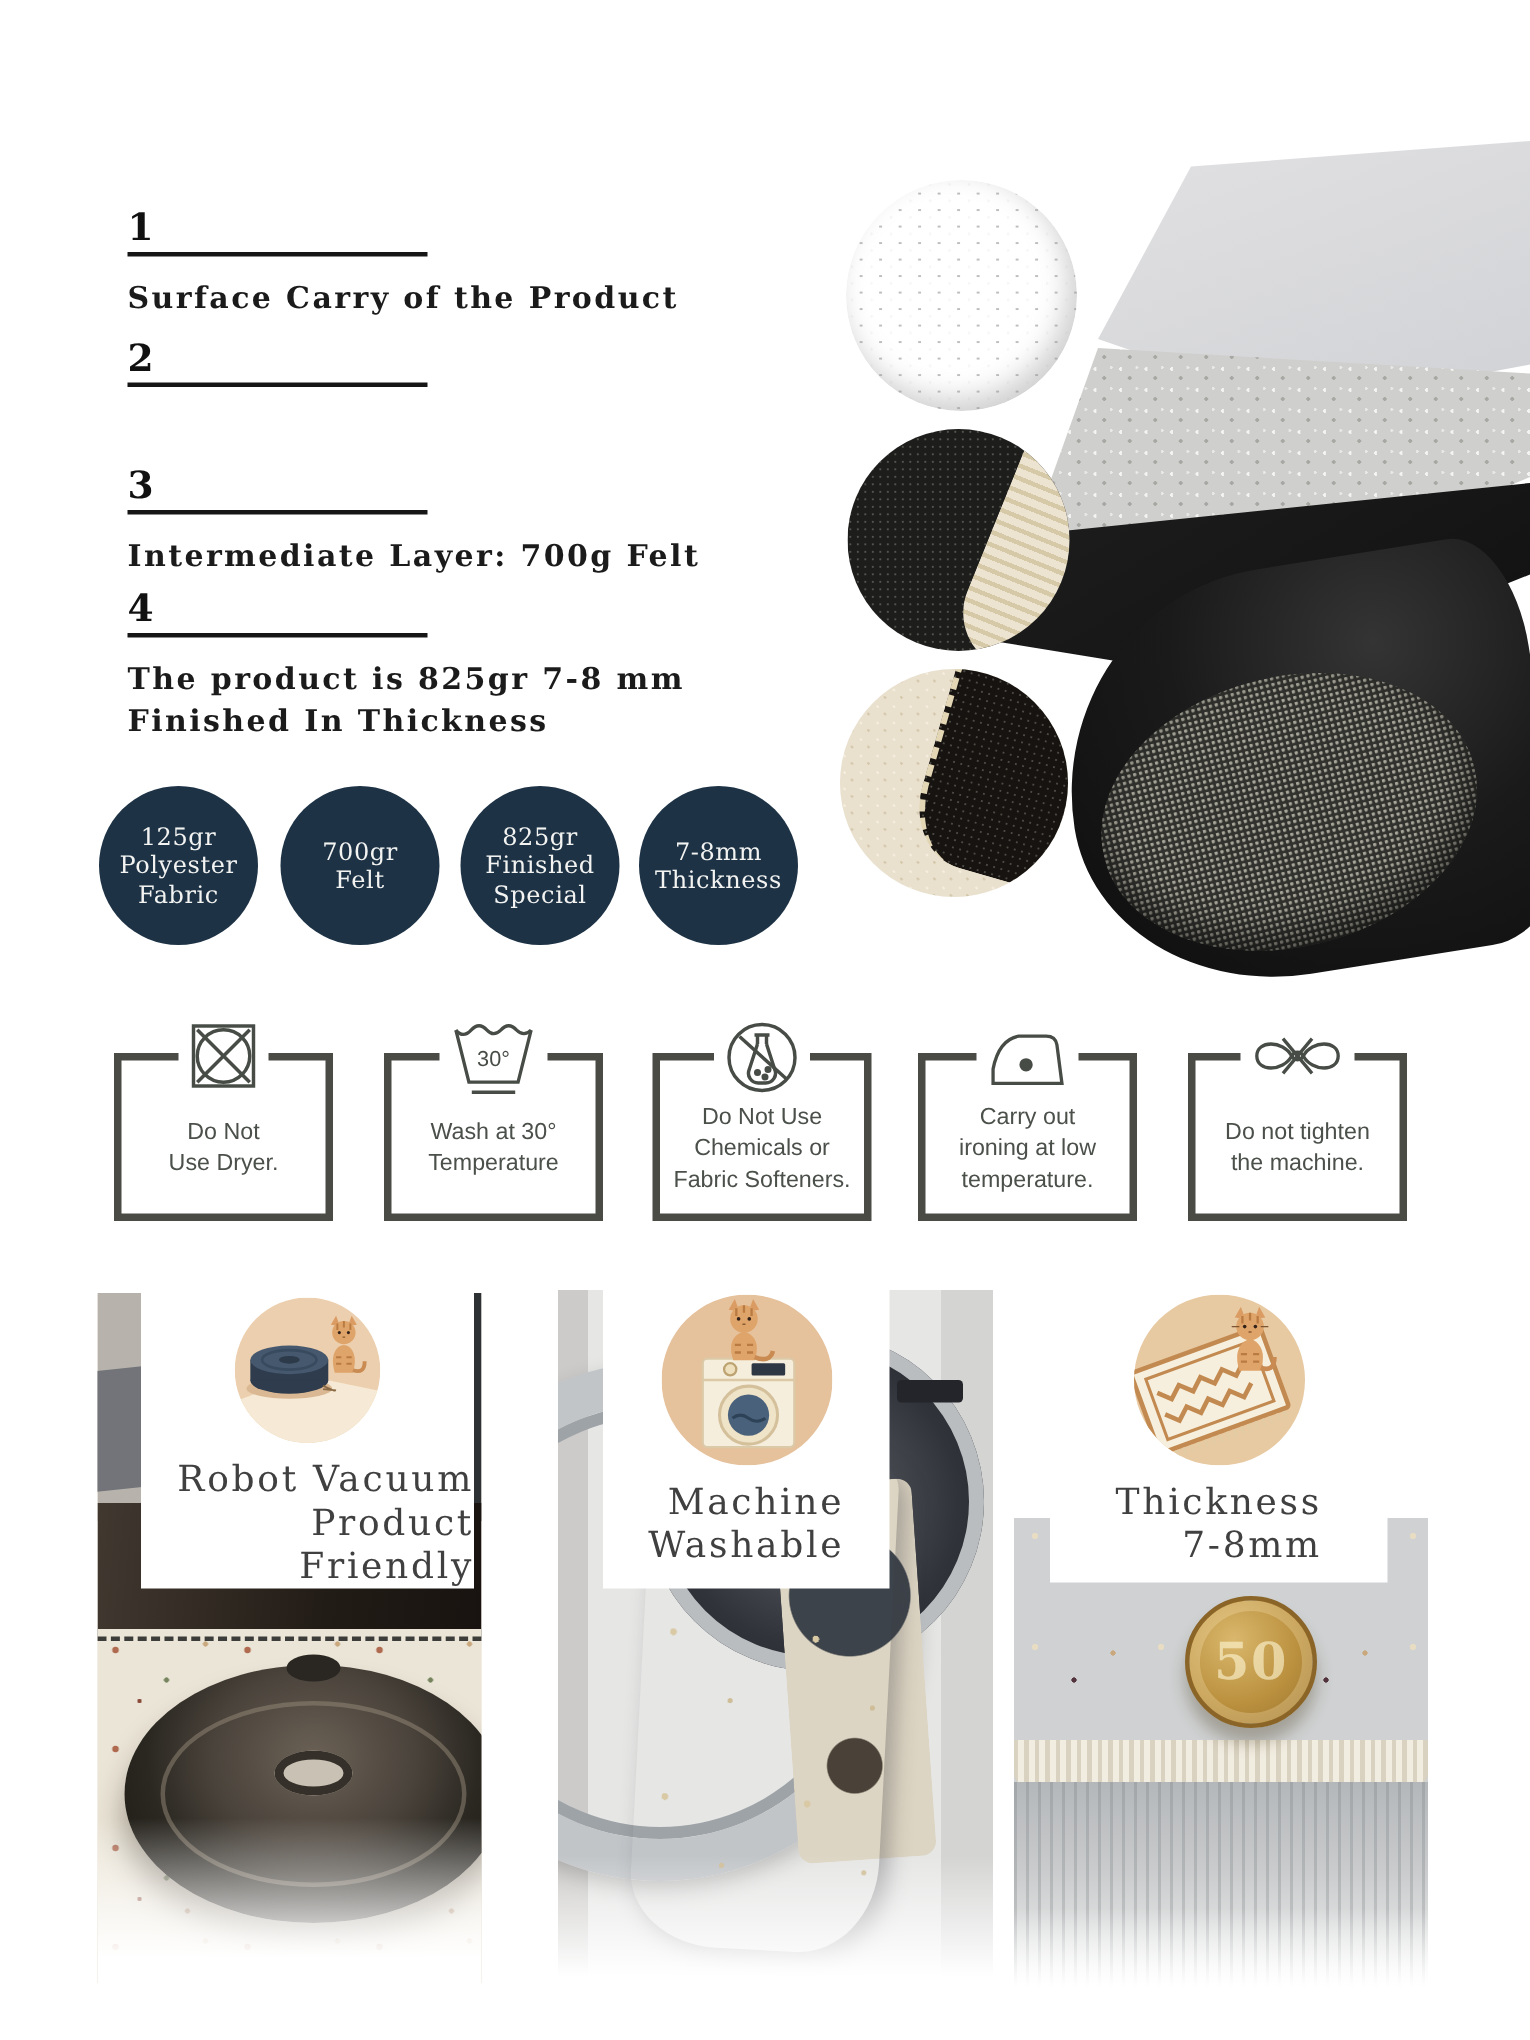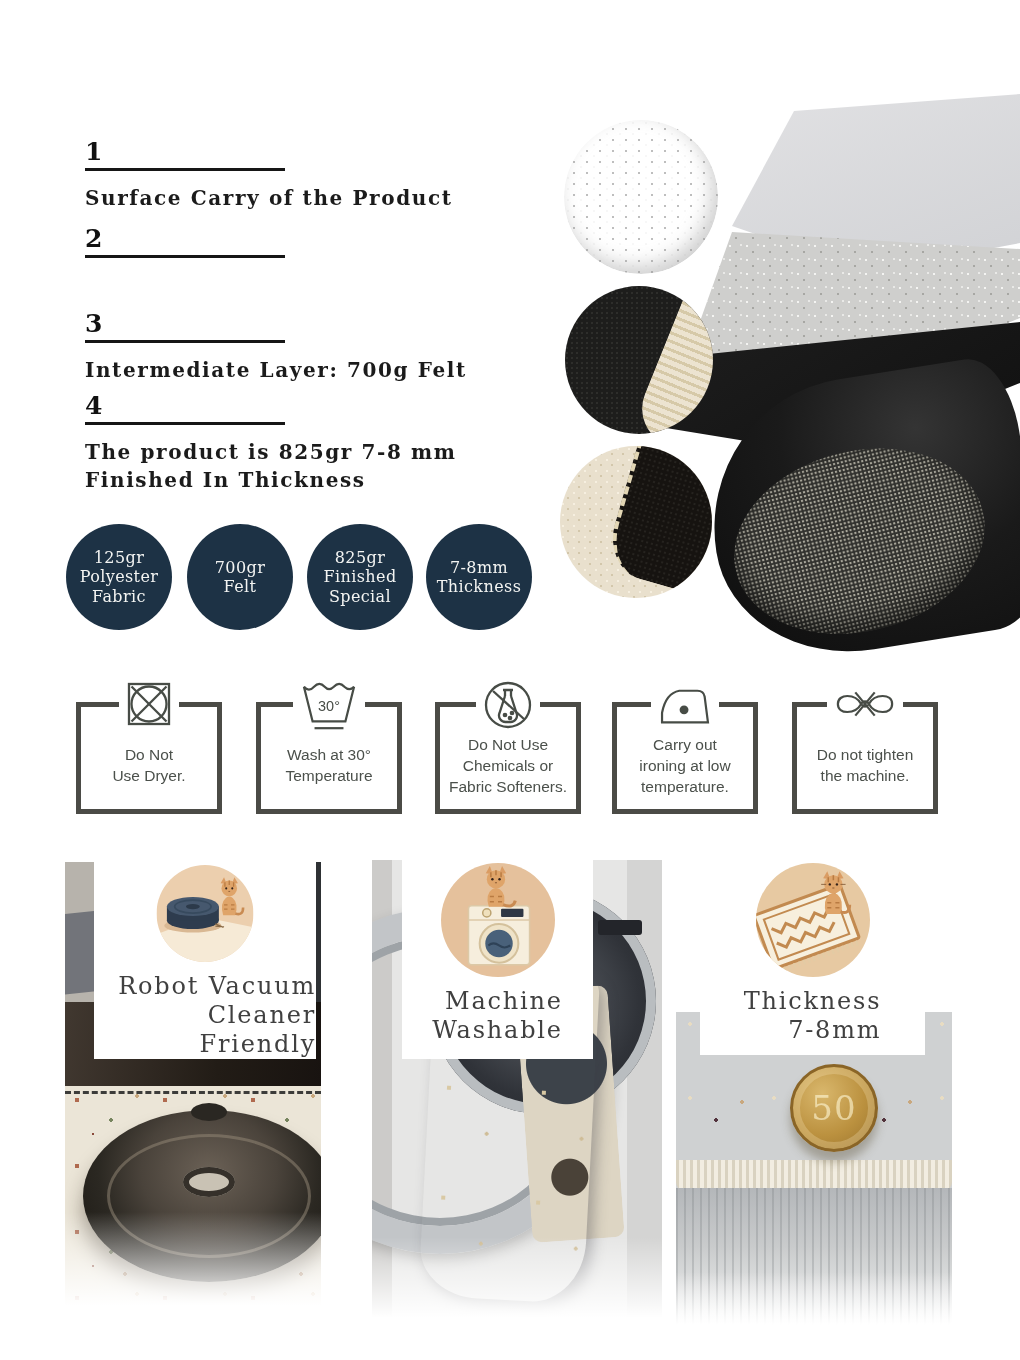--- a/index.html
+++ b/index.html
@@ -134,21 +134,21 @@
           background-color:#f2ede1;
           background-image:repeating-linear-gradient(90deg,#d9d2c0 0 3px,#f2ede1 3px 7px);}
   .pr-floor{position:absolute;left:0;top:176px;width:100%;height:146px;
           background:linear-gradient(180deg,#b4b7ba 0%,#c9cbcc 40%,#e8e9e9 80%,#fff 100%);}
   .pr-floor::before{content:"";position:absolute;inset:0;
           background:repeating-linear-gradient(90deg,rgba(118,123,126,.28) 0 2px,transparent 2px 8px);}
   .coin{position:absolute;left:114px;top:52px;width:82px;height:82px;border-radius:50%;z-index:2;
         background:radial-gradient(circle at 36% 32%,#d9b76c 0%,#bb913f 55%,#97712c 100%);
         border:3px solid #8a6527;box-shadow:0 10px 10px rgba(80,70,40,.35),inset 0 0 0 7px rgba(255,240,200,.25);
         display:flex;align-items:center;justify-content:center;
-        font-size:34px;font-weight:normal;color:rgba(255,248,215,.6);letter-spacing:1px;}
+        font-size:34px;font-weight:bold;color:rgba(255,248,215,.6);letter-spacing:1px;}
   .fade{position:absolute;left:0;bottom:0;width:100%;z-index:3;
         background:linear-gradient(180deg,rgba(255,255,255,0) 0%,#fff 85%);}
   .f-l{height:110px}.f-m{height:95px}.f-r{height:62px}
 
   
   .card{position:absolute;background:#fff;z-index:4;display:flex;flex-direction:column;
         align-items:center;}
   .cd-l{left:94px;top:857px;width:222px;height:202px;}
   .cd-m{left:402px;top:855px;width:191px;height:204px;}
   .cd-r{left:700px;top:855px;width:225px;height:200px;}
@@ -363,21 +363,21 @@
             <circle cx="17.5" cy="13" r="1.2" fill="#33221a"></circle>
           <path d="M13 16.5 h2" stroke="#8a5a33"></path>
           <path d="M7 44 Q3 30 10 24 Q14 21 18 24 Q25 30 21 44 Z" fill="#dfa469"></path>
           <path d="M8 32 h4 M20 32 h-4 M8 37 h4 M20 37 h-4" stroke="#b97b42" stroke-width="1.5"></path>
           <path d="M21 42 q9 3 9 -7" stroke="#c98b52" stroke-width="3" fill="none"></path>
         </g>
       </g>
     </svg>
     <div class="card-text">
       <span>Robot Vacuum</span><br>
-      <span>Cleaner Friendly</span>
+      <span>Product Friendly</span>
     </div>
   </div>
 
   <div class="card cd-m">
     <svg class="illus" viewBox="0 0 112 112">
       <defs>
           <clipPath id="clipM">
             <circle cx="56" cy="56" r="56"></circle>
           </clipPath>
         </defs>

